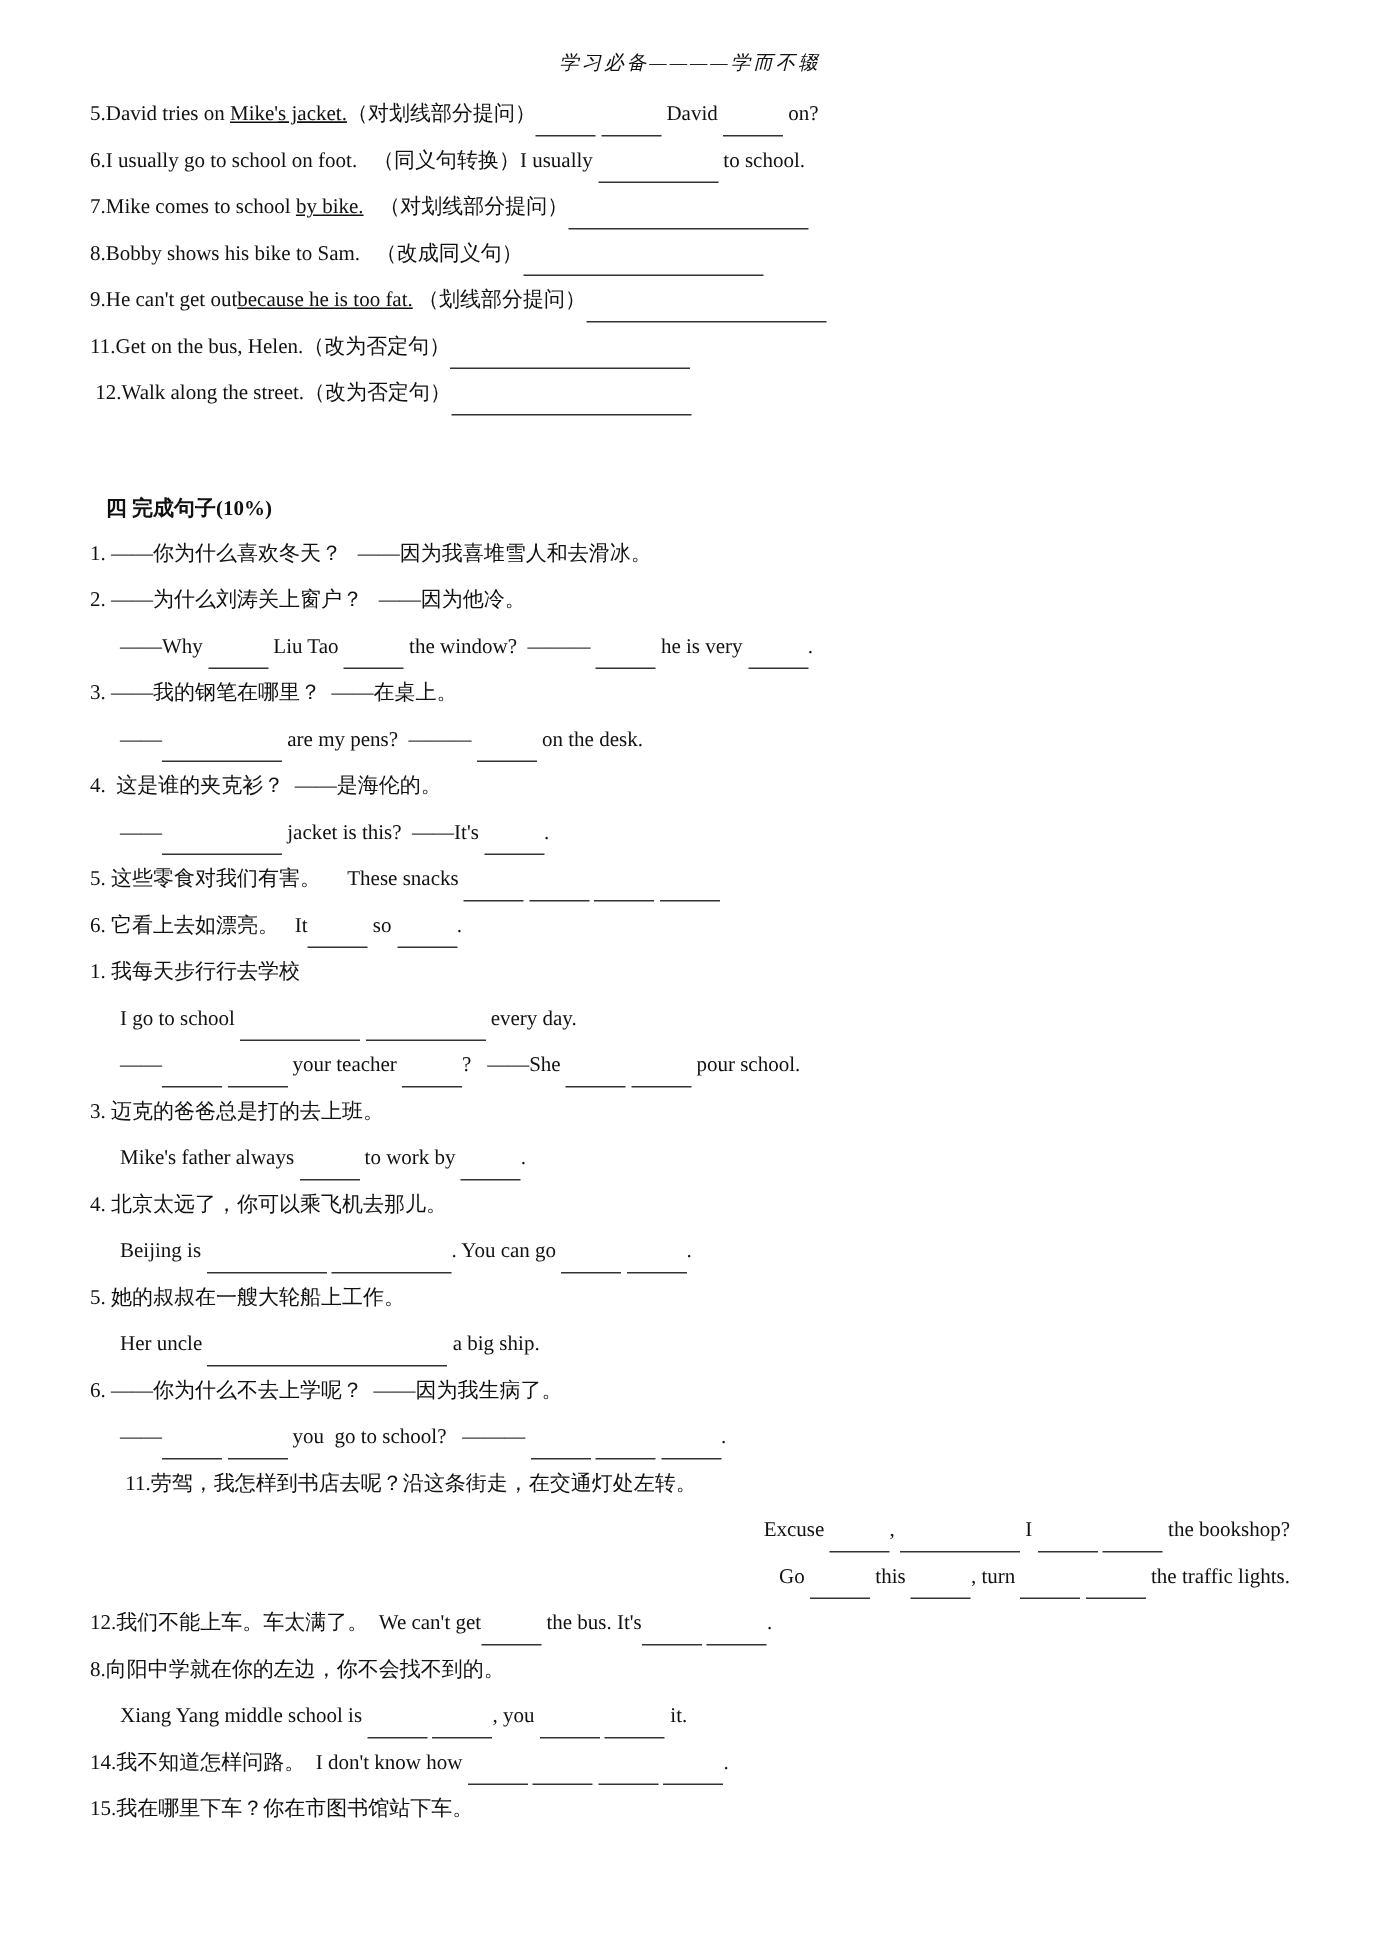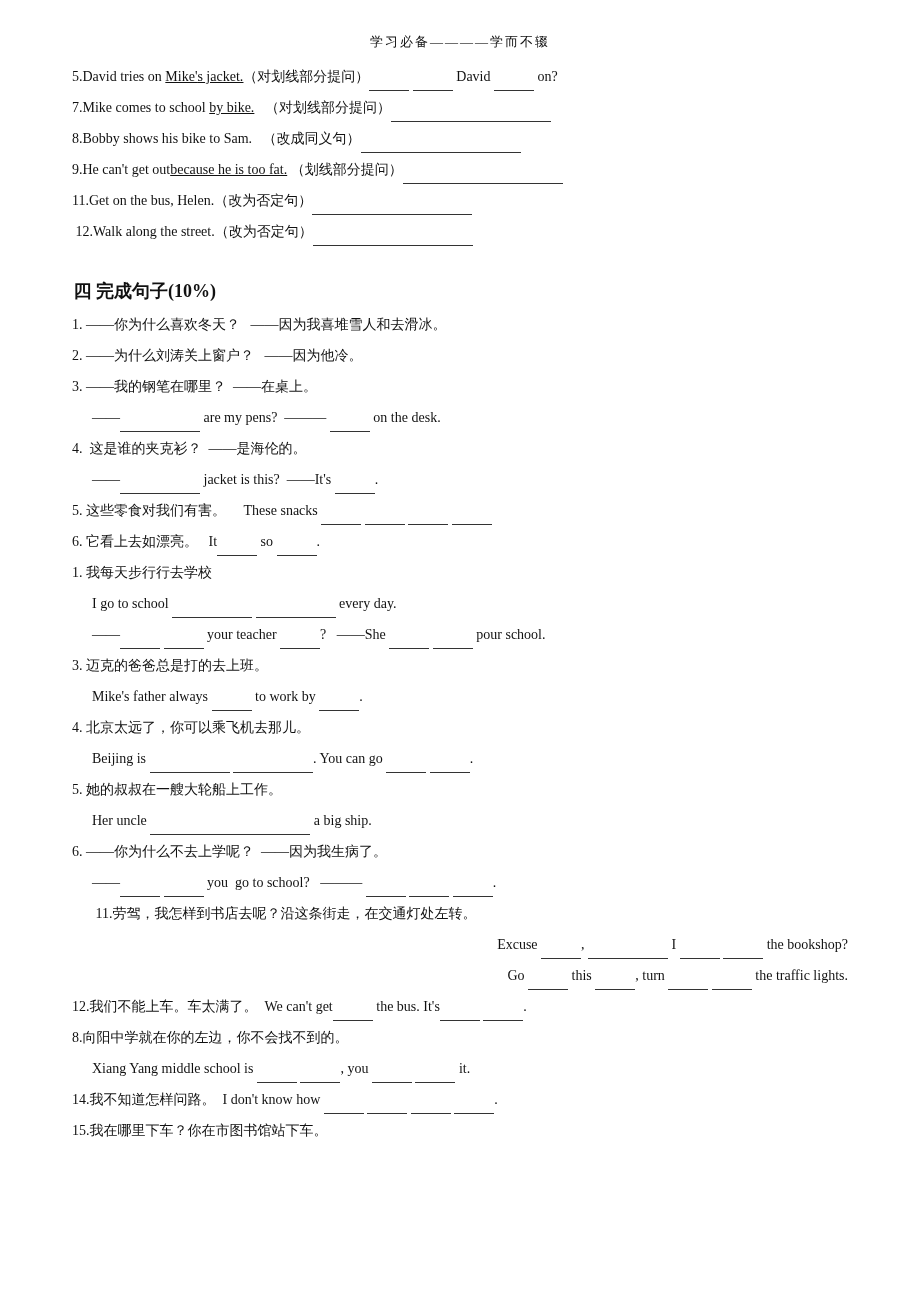--- a/index.html
+++ b/index.html
@@ -11,28 +11,29 @@
       width: 920px;
       min-height: 1302px;
       padding: 30px 60px 40px 60px;
       line-height: 1.8;
     }
     .header {
       text-align: center;
       font-size: 13px;
       margin-bottom: 10px;
       letter-spacing: 2px;
+      font-style: italic;
     }
     .section-title {
-      font-size: 18px;
+      font-size: 14px;
       font-weight: bold;
-      margin: 0 0 4px 0;
+      margin: 21px 0 4px 0;
     }
     .line {
-      margin: 3px 12px;
+      margin: 3px 0;
       line-height: 2;
       font-family: Liberation Serif, serif;
     }
     .blank {
       display: inline-block;
       border-bottom: 1px solid #333;
       min-width: 60px;
       height: 18px;
       vertical-align: bottom;
     }
@@ -55,20 +56,23 @@
   <div class="header">学习必备————学而不辍</div>
 </div>
 
 
 <div>
 
   <p class="line">
     <span>5.David tries on <span class="underline-text">Mike'<span style="text-decoration:underline">s jacket.</span></span>（对划线部分提问）<span class="blank blank-short"></span> <span class="blank blank-short"></span> David <span class="blank blank-short"></span> on?</span>
   </p>
 
+  <p class="line">
+    <span>6.I usually go to school on foot.&nbsp;&nbsp;&nbsp;（同义句转换）I usually <span class="blank blank-medium"></span> to school.</span>
+  </p>
 
   <p class="line">
     <span>7.Mike comes to school <span class="underline-text">by bike.</span>&nbsp;&nbsp;&nbsp;（对划线部分提问）<span class="blank blank-xlong"></span></span>
   </p>
 
   <p class="line">
     <span>8.Bobby shows his bike to Sam.&nbsp;&nbsp;&nbsp;（改成同义句）<span class="blank blank-xlong"></span></span>
   </p>
 
   <p class="line">
@@ -93,20 +97,23 @@
     &nbsp;&nbsp;&nbsp;四&nbsp;完成句子(10%)
   </p>
 
   <p class="line">
     1.&nbsp;——你为什么喜欢冬天？&nbsp;&nbsp;&nbsp;——因为我喜堆雪人和去滑冰。
   </p>
 
   <p class="line">
     2.&nbsp;——为什么刘涛关上窗户？&nbsp;&nbsp;&nbsp;——因为他冷。
   </p>
+  <p class="line indent">
+    ——Why <span class="blank blank-short"></span> Liu Tao <span class="blank blank-short"></span> the window?&nbsp;&nbsp;——— <span class="blank blank-short"></span> he is very <span class="blank blank-short"></span>.
+  </p>
 
   <p class="line">
     3.&nbsp;——我的钢笔在哪里？&nbsp;&nbsp;——在桌上。
   </p>
   <p class="line indent">
     ——<span class="blank blank-medium"></span> are my pens?&nbsp;&nbsp;——— <span class="blank blank-short"></span> on the desk.
   </p>
 
   <p class="line">
     4.&nbsp;&nbsp;这是谁的夹克衫？&nbsp;&nbsp;——是海伦的。

